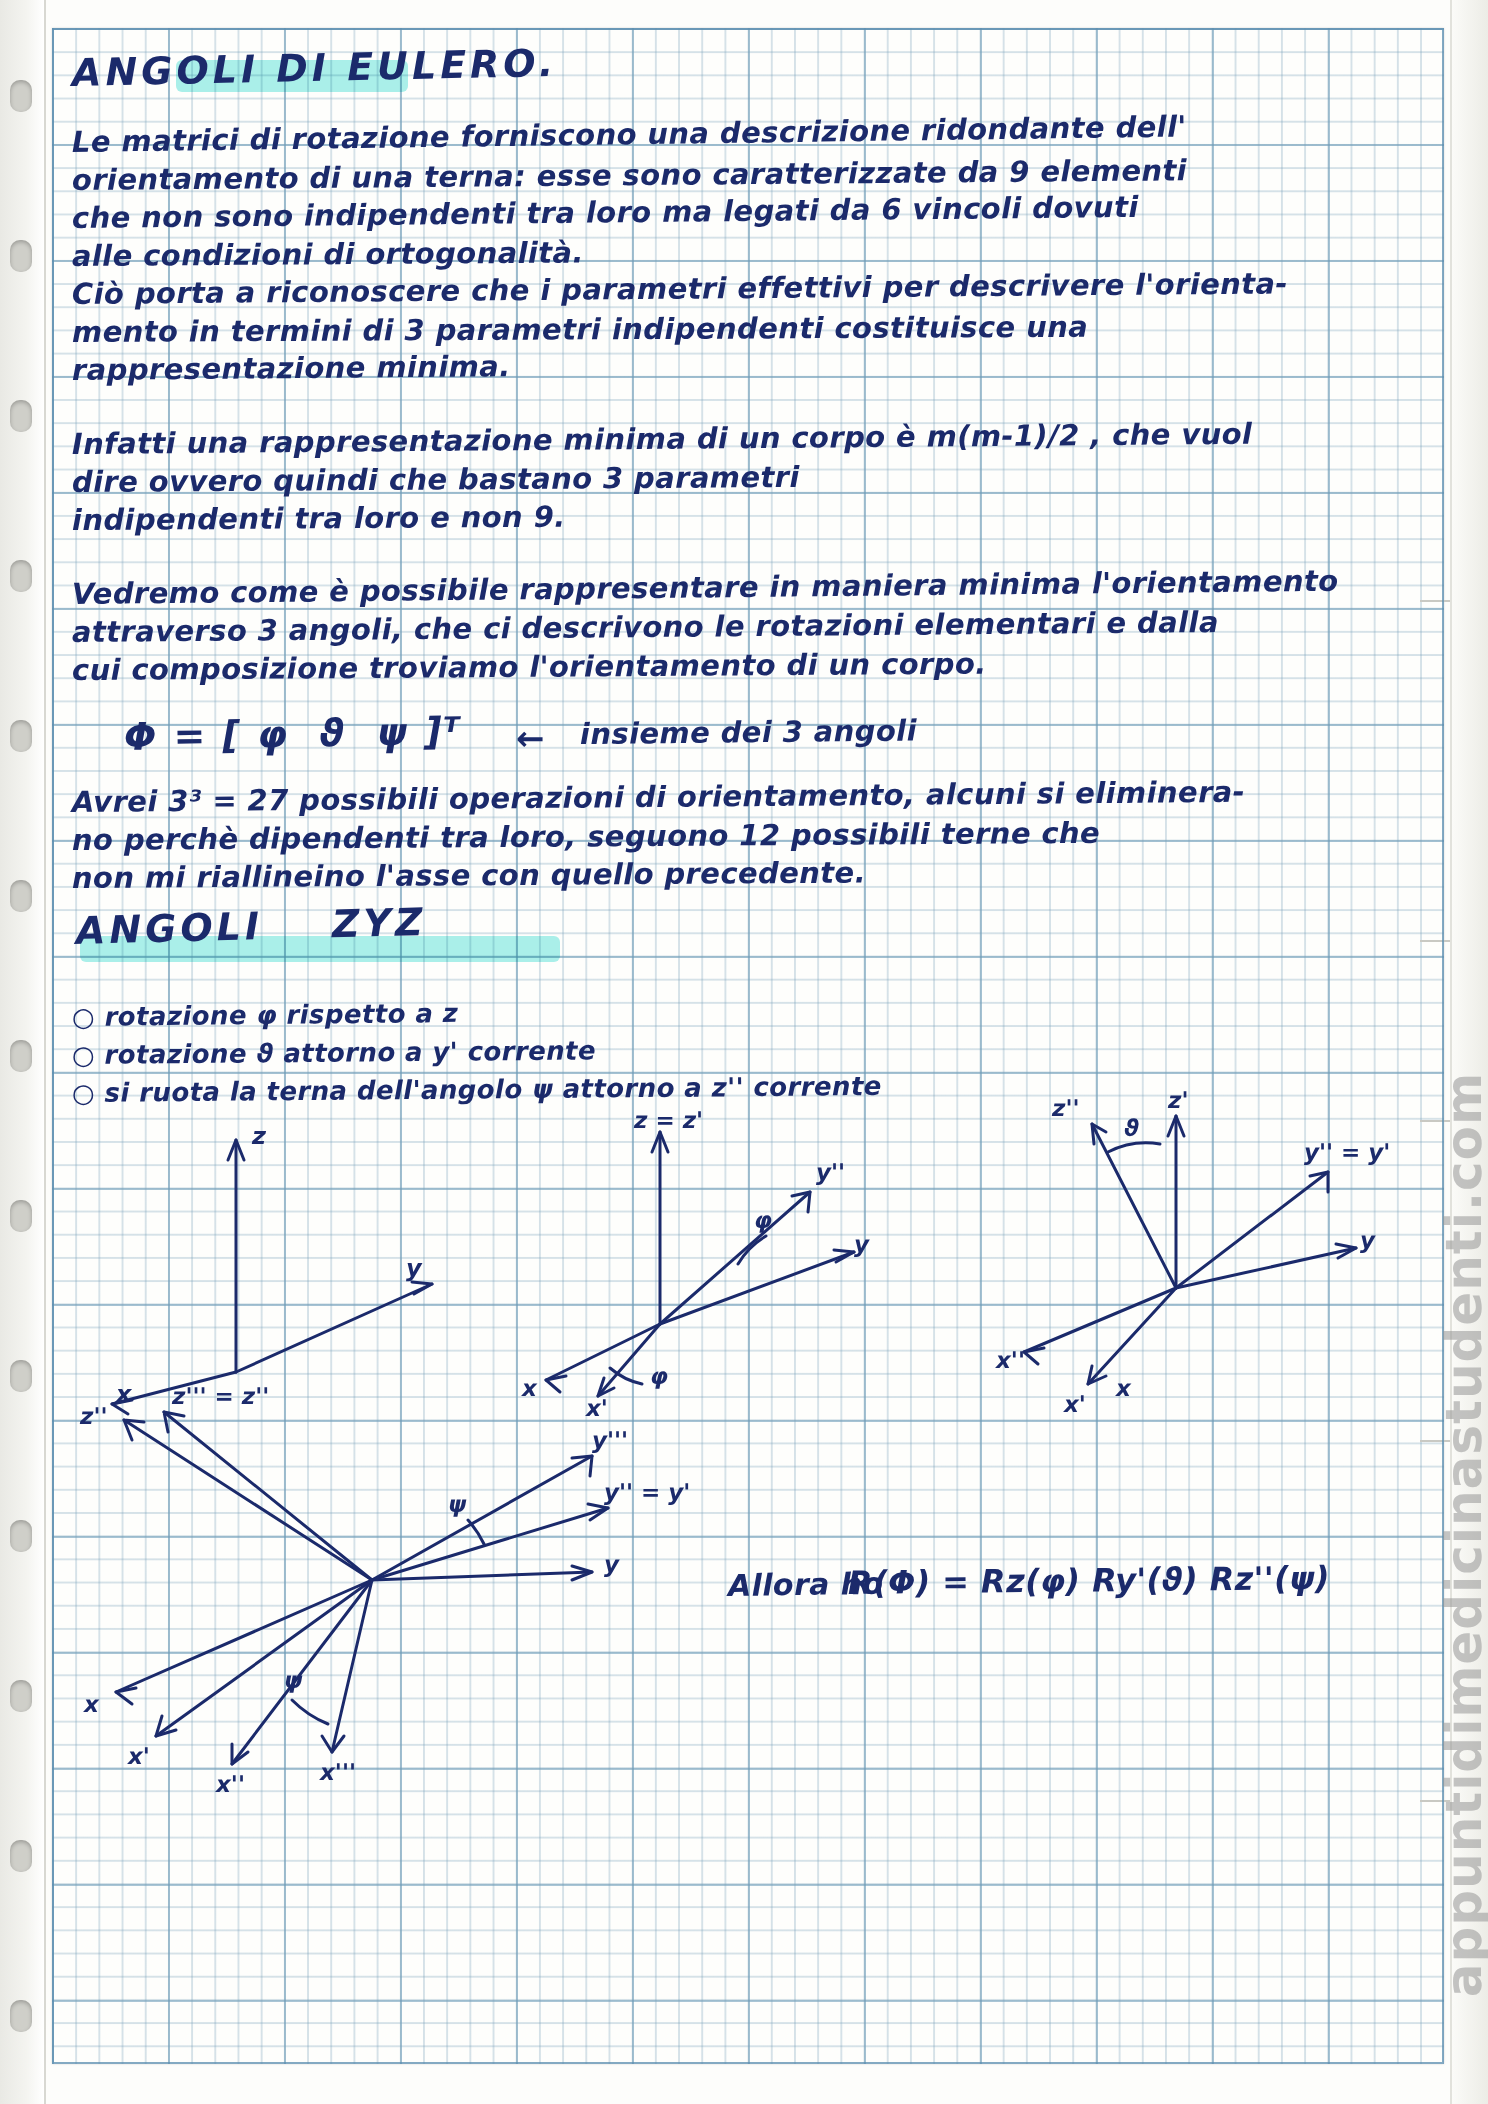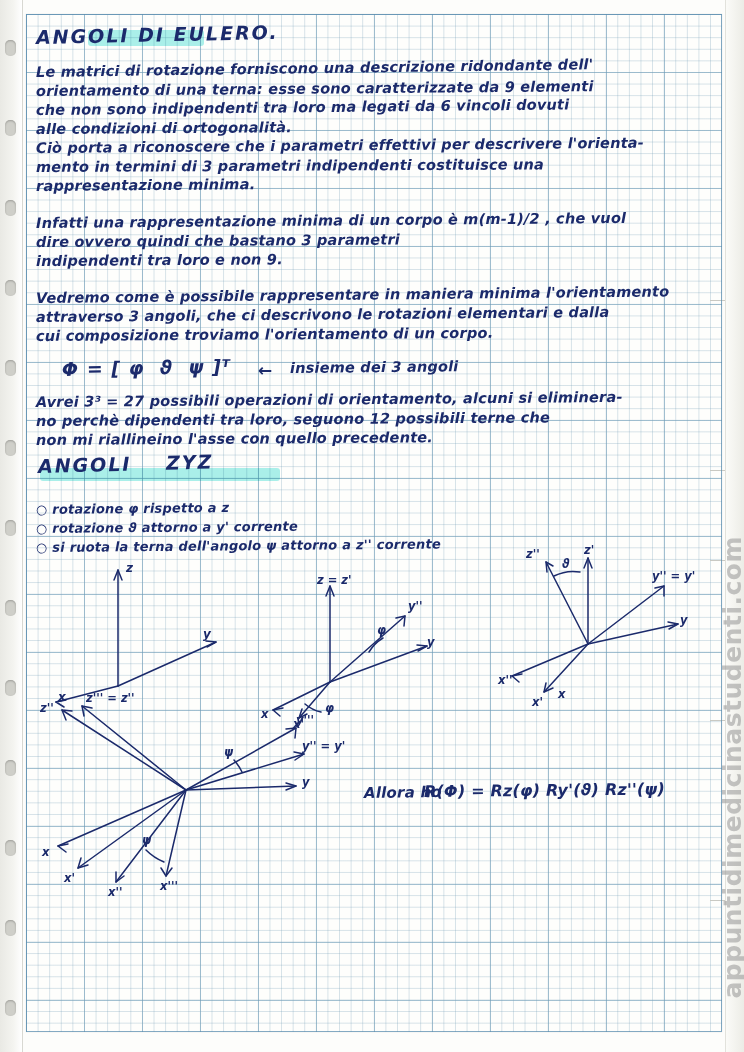--- a/index.html
+++ b/index.html
@@ -210,21 +210,21 @@
         <path d="M16 146 l10 -2 M16 146 l8 5"></path>
       </g>
       <g fill="#1b2a6b" font-family="DejaVu Sans, sans-serif" font-size="12" font-style="italic" font-weight="600">
         <text x="86" y="16">z</text>
         <text x="163" y="82">y</text>
         <text x="18" y="145">x</text>
       </g>
     </svg>
   </div>
 
-  <div class="diagram" style="left:255px; top:570px; width:200px; height:160px;">
+  <div class="diagram" style="left:255px; top:550px; width:200px; height:160px;">
     <svg width="200" height="160" viewBox="0 0 200 160">
       <g stroke="#1b2a6b" stroke-width="1.5" fill="none" stroke-linecap="round">
         <line x1="75" y1="112" x2="75" y2="16"></line>
         <path d="M75 16 l-4 10 M75 16 l4 10"></path>
         <line x1="75" y1="112" x2="172" y2="76"></line>
         <path d="M172 76 l-10 -1 M172 76 l-9 5"></path>
         <line x1="75" y1="112" x2="150" y2="46"></line>
         <path d="M150 46 l-1 10 M150 46 l-9 2"></path>
         <line x1="75" y1="112" x2="18" y2="140"></line>
         <path d="M18 140 l10 -2 M18 140 l7 6"></path>

